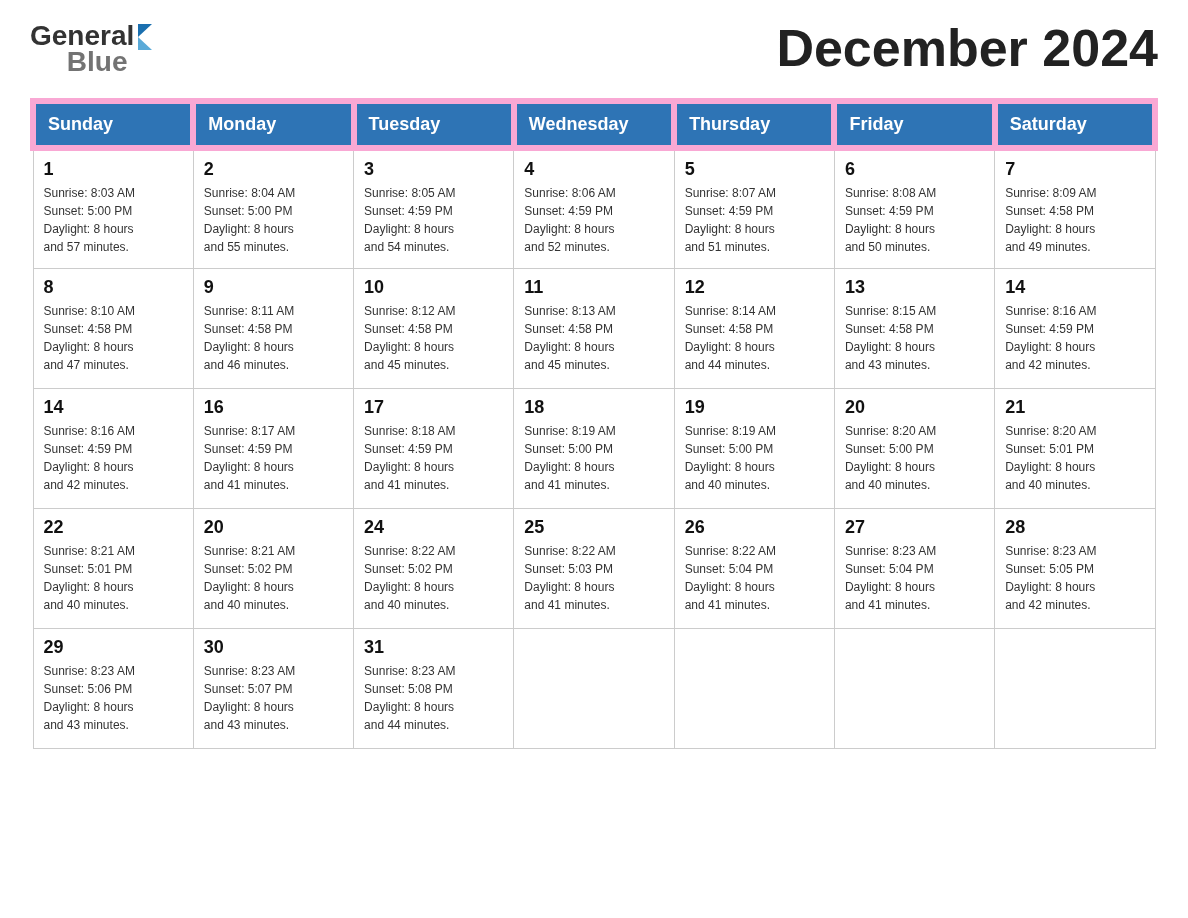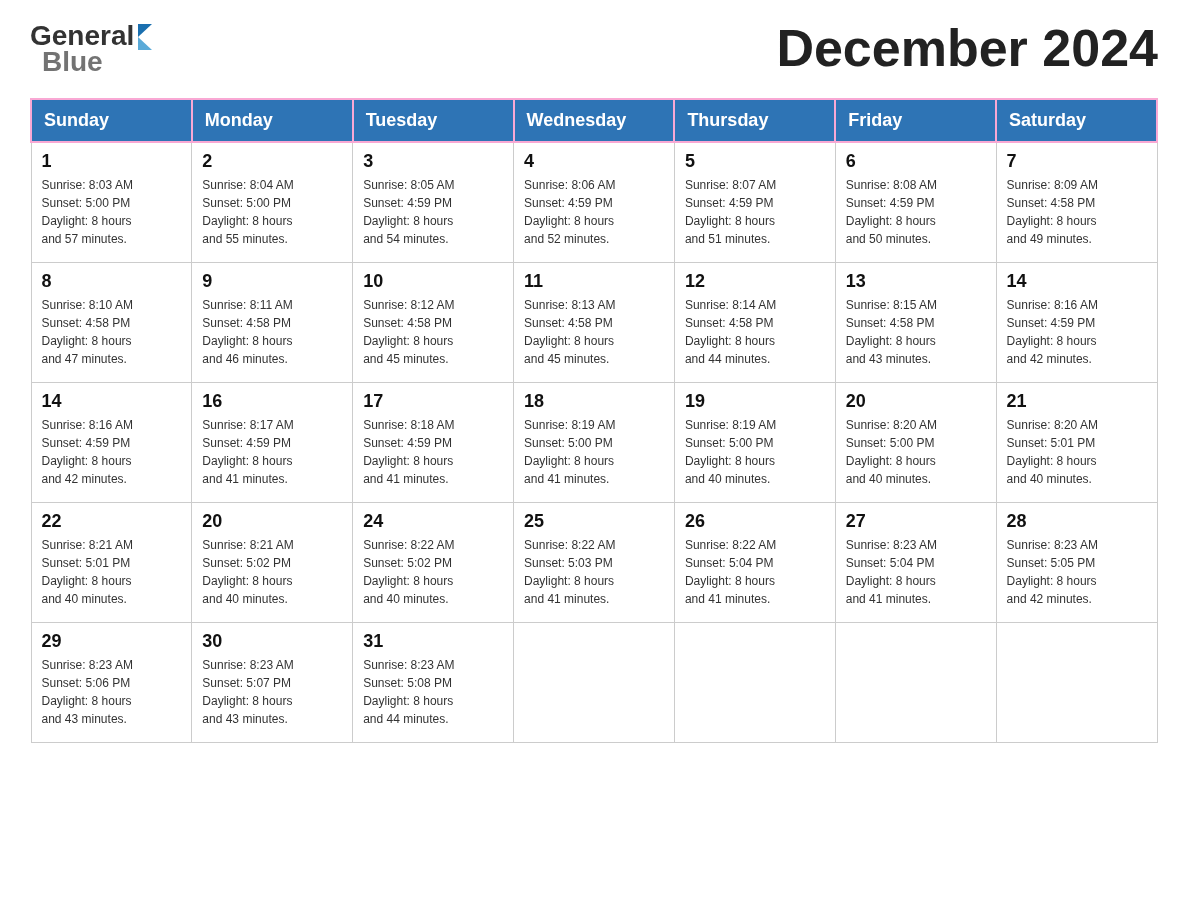--- a/index.html
+++ b/index.html
@@ -35,21 +35,21 @@
       border-collapse: collapse;
       border: 1px solid #aaa;
     }
     .calendar thead th {
       background-color: #2e74b5;
       color: #fff;
       font-size: 18px;
       font-weight: bold;
       padding: 10px 12px;
       text-align: left;
-      border: 2px solid #f9a8d4;
+      border: 6px solid #f9a8d4;
     }
     .calendar tbody td {
       vertical-align: top;
       padding: 8px 10px;
       border: 1px solid #ccc;
       font-size: 13px;
       color: #333;
       width: 14.28%;
       min-height: 110px;
       height: 120px;
@@ -65,21 +65,21 @@
       font-size: 12px;
       line-height: 1.5;
       color: #333;
     }
     .empty-cell {
       background: #fff;
     }
     .logo-wrapper {
       display: flex;
       flex-direction: column;
-      align-items: flex-start;
+      align-items: center;
     }
     .logo-row {
       display: flex;
       align-items: center;
     }
   </style>
 </head>
 <body>
 
 <div class="header">

